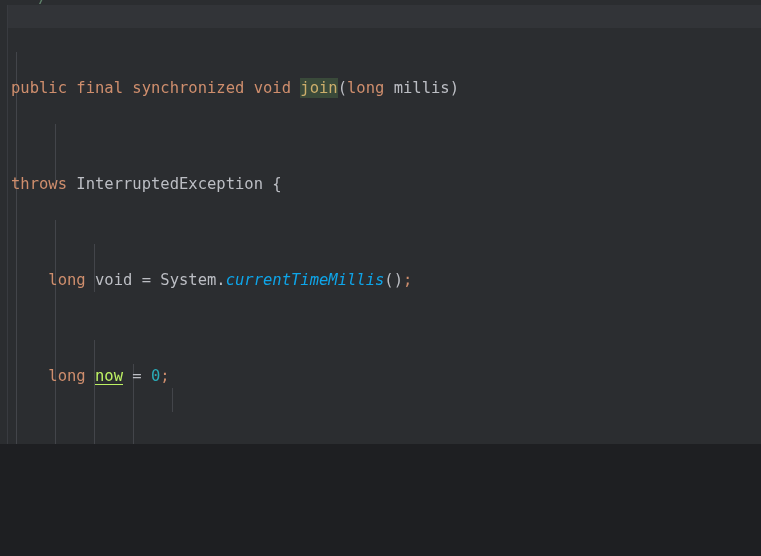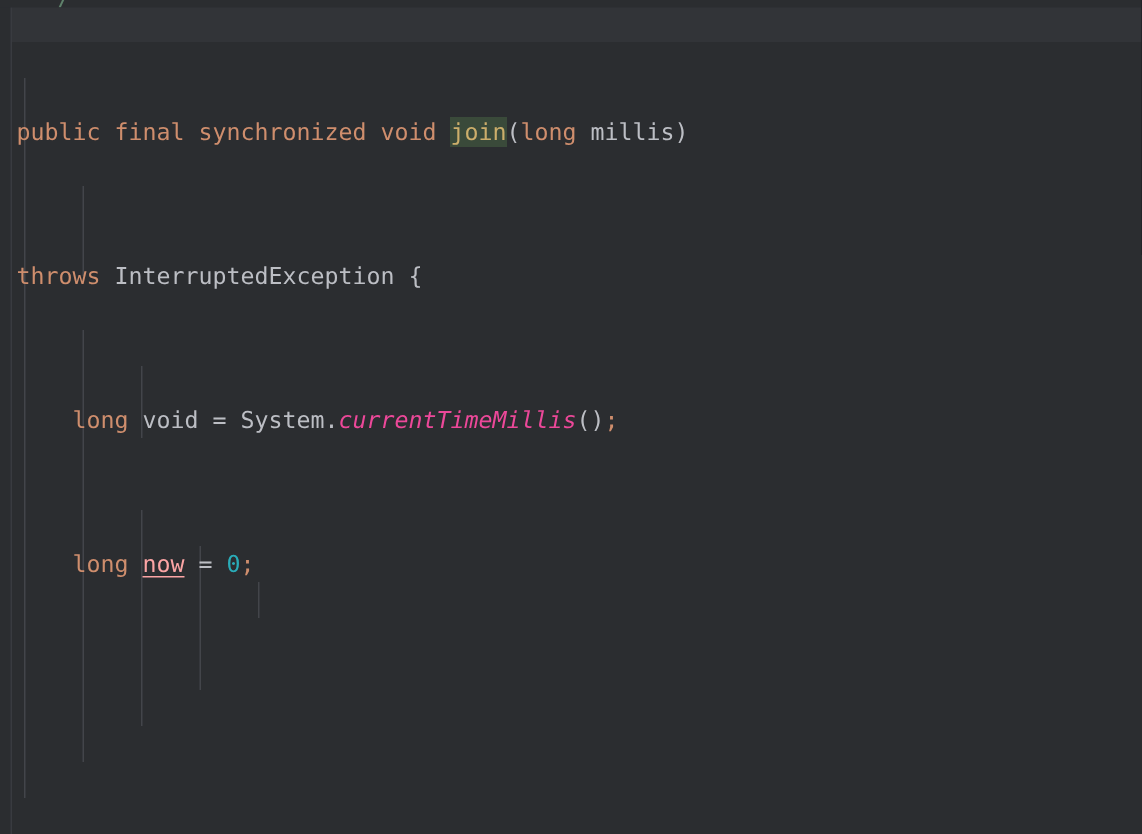--- a/index.html
+++ b/index.html
@@ -3,21 +3,21 @@
 <meta charset="utf-8">
 <style>
   html, body {
     margin: 0;
     padding: 0;
     background: #1E1F22;
   }
   #editor {
     position: relative;
     width: 761px;
-    height: 556px;
+    height: 444px;
     background: #2B2D30;
     overflow: hidden;
     font-family: "DejaVu Sans Mono", "Liberation Mono", monospace;
     font-size: 15.5px;
     line-height: 24px;
     color: #BCBEC4;
     -webkit-font-smoothing: antialiased;
   }
 
   
@@ -61,22 +61,22 @@
     padding-left: 11px;
     white-space: pre;
   }
 
   
   .kw    { color: #CF8E6D; }              
   .id    { color: #BCBEC4; }              
   .num   { color: #2AACB8; }              
   .semi  { color: #CF8E6D; }              
   .paren { color: #BCBEC4; }
-  .stat  { color: #ec4899; font-style: italic; }   
-  .fieldu{ color: #fca5a5; text-decoration: underline; text-underline-offset: 3px; }
+  .stat  { color: #0ea5e9; font-style: italic; }   
+  .fieldu{ color: #bef264; text-decoration: underline; text-underline-offset: 3px; }
 
   
   .caret-ident {
     color: #CCAE6B;
     background: #3A4A3A;
     padding: 1px 0;
   }
 
   
   .top-sliver {

